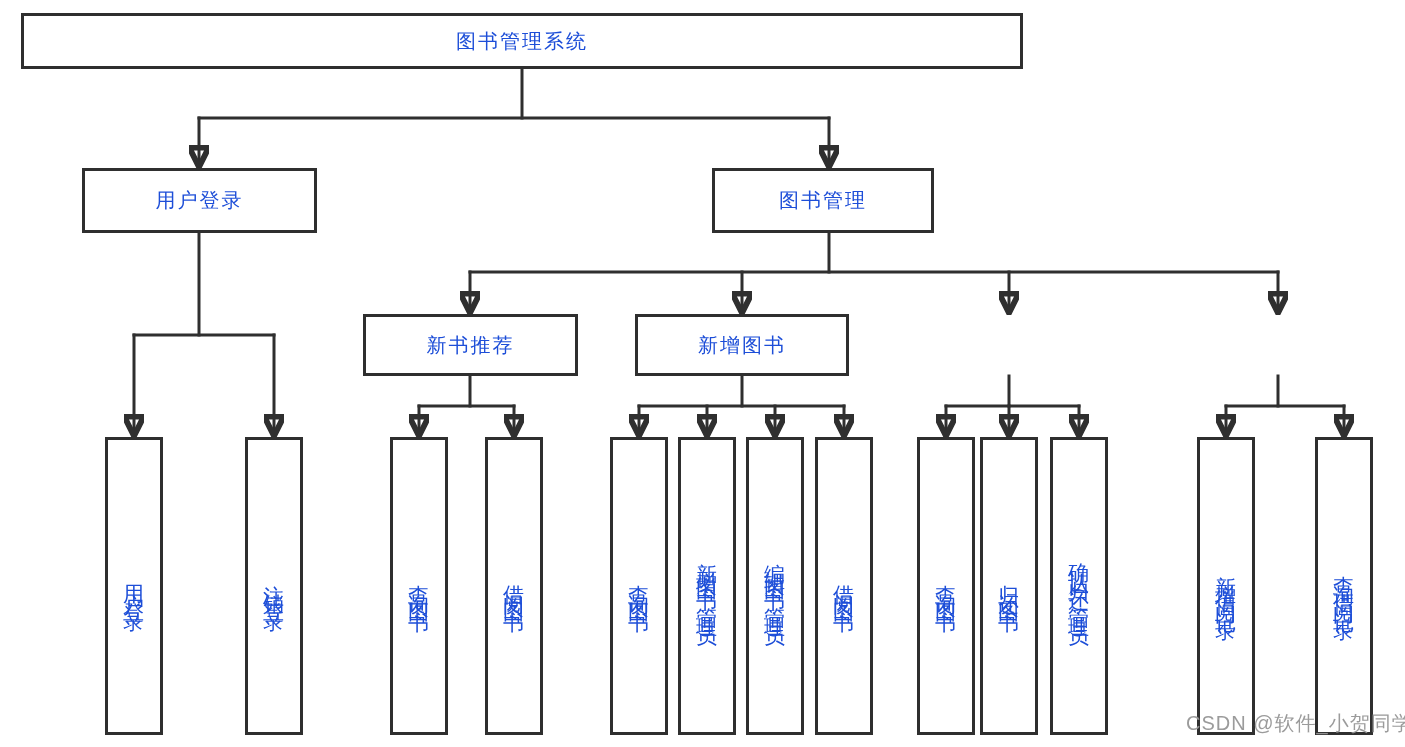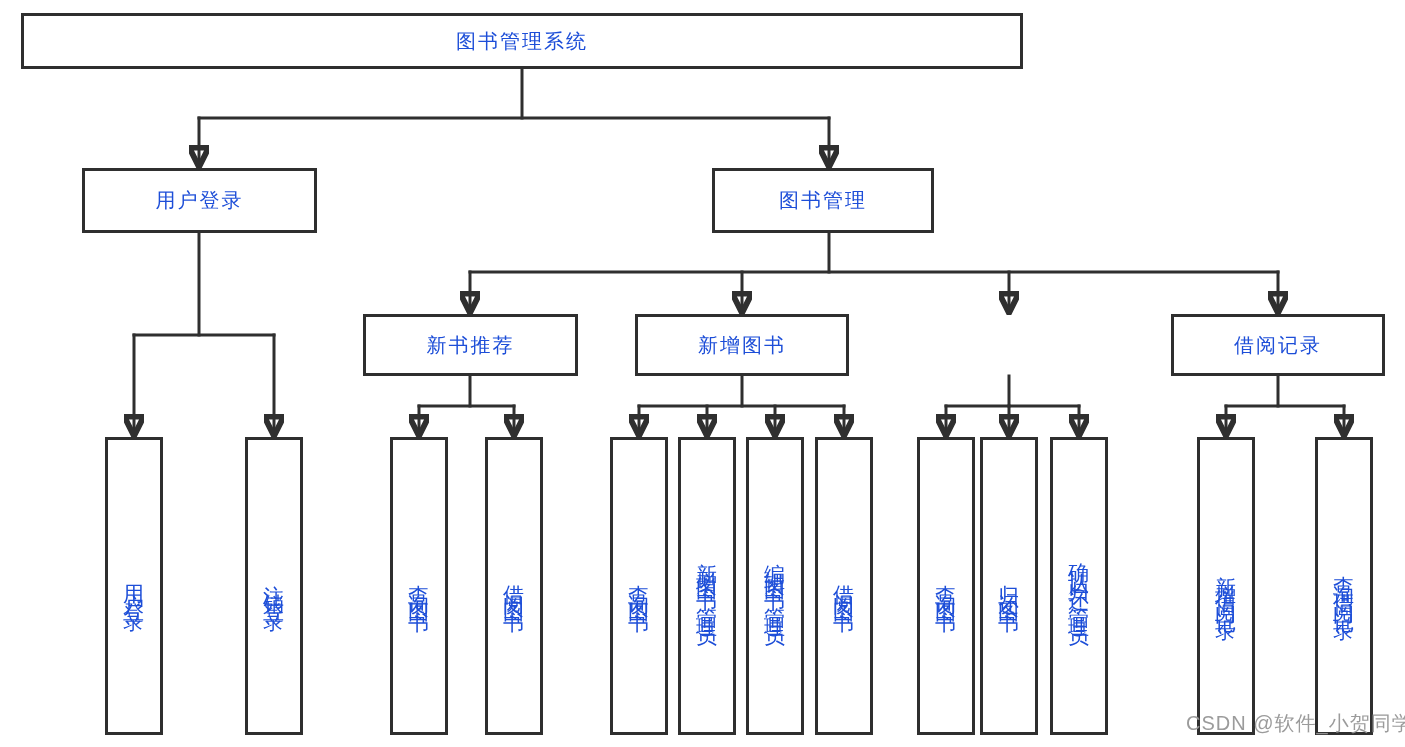--- a/index.html
+++ b/index.html
@@ -114,21 +114,20 @@
     <path d="M1344,406 V435" marker-end="url(#arrow)"></path>
   </svg>
 
   <div class="box hbox" style="left:21px; top:13px; width:1002px; height:56px;">图书管理系统</div>
 
   <div class="box hbox" style="left:82px; top:168px; width:235px; height:65px;">用户登录</div>
   <div class="box hbox" style="left:712px; top:168px; width:222px; height:65px;">图书管理</div>
 
   <div class="box hbox" style="left:363px; top:314px; width:215px; height:62px;">新书推荐</div>
   <div class="box hbox" style="left:635px; top:314px; width:214px; height:62px;">新增图书</div>
-  <div class="box hbox" style="left:1171px; top:314px; width:214px; height:62px;">借阅记录</div>
 
   <div class="box vbox" style="left:105px; top:437px; width:58px; height:298px;">
     <span class="vtext">用户登录</span>
   </div>
   <div class="box vbox" style="left:245px; top:437px; width:58px; height:298px;">
     <span class="vtext">注销登录</span>
   </div>
 
   <div class="box vbox" style="left:390px; top:437px; width:58px; height:298px;">
     <span class="vtext">查询图书</span>

